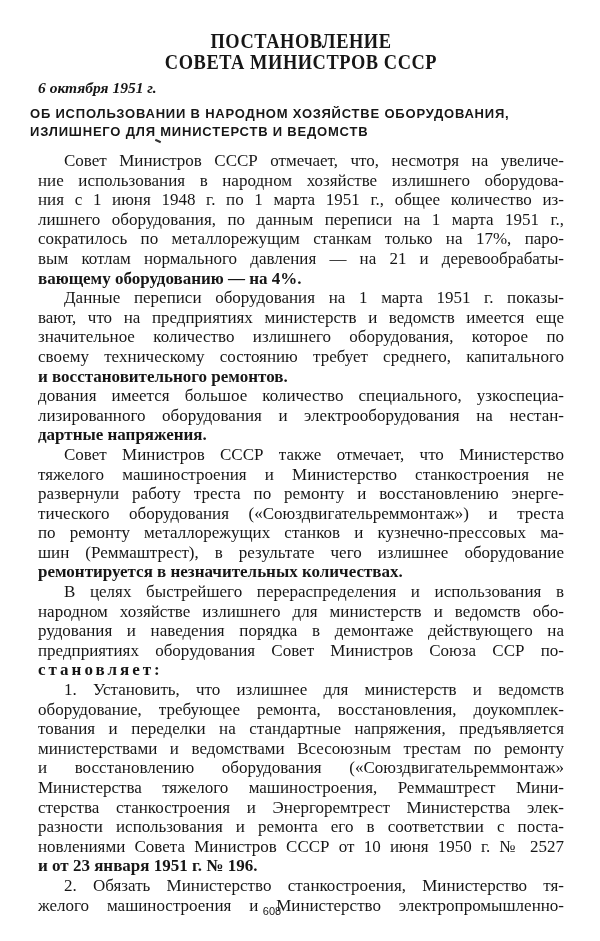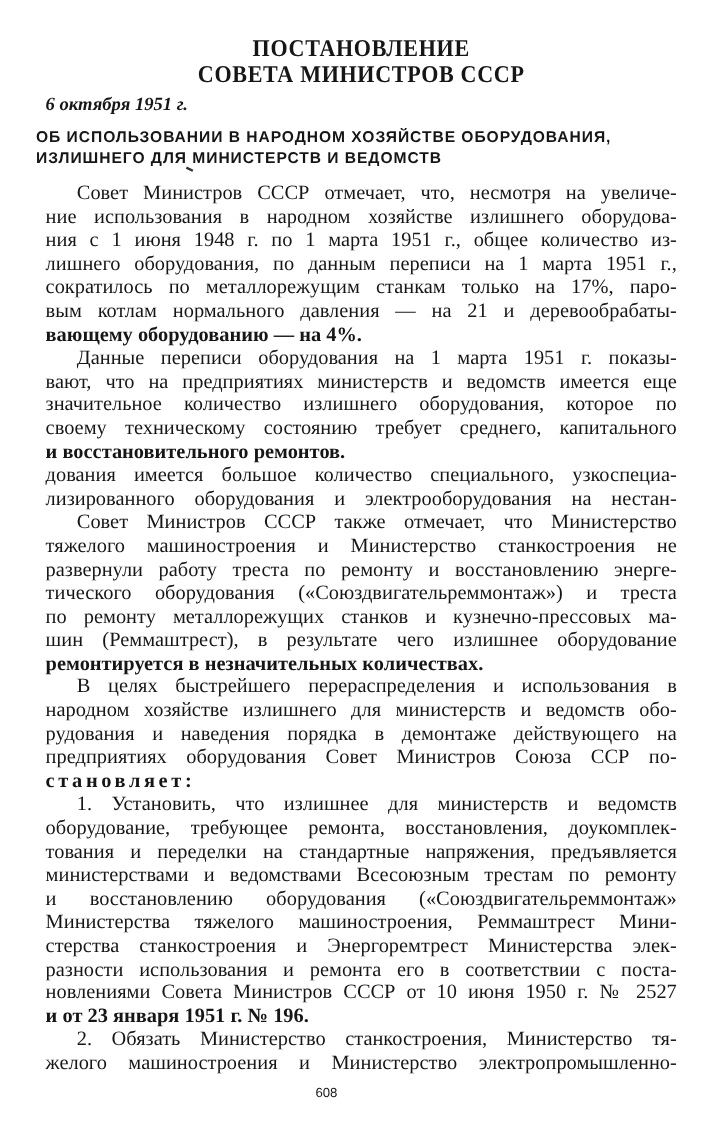--- a/index.html
+++ b/index.html
@@ -118,20 +118,21 @@
       <span class="line indent">Данные переписи оборудования на 1 марта 1951 г. показы-</span>
       <span class="line">вают, что на предприятиях министерств и ведомств имеется еще</span>
       <span class="line">значительное количество излишнего оборудования, которое по</span>
       <span class="line">своему техническому состоянию требует среднего, капитального</span>
       <span class="line last">и восстановительного ремонтов.</span>
     </div>
 
     <div class="para">
       <span class="line">дования имеется большое количество специального, узкоспециа-</span>
       <span class="line">лизированного оборудования и электрооборудования на нестан-</span>
+      <span class="line last">дартные напряжения.</span>
     </div>
 
     <div class="para">
       <span class="line indent">Совет Министров СССР также отмечает, что Министерство</span>
       <span class="line">тяжелого машиностроения и Министерство станкостроения не</span>
       <span class="line">развернули работу треста по ремонту и восстановлению энерге-</span>
       <span class="line">тического оборудования («Союздвигательреммонтаж») и треста</span>
       <span class="line">по ремонту металлорежущих станков и кузнечно-прессовых ма-</span>
       <span class="line">шин (Реммаштрест), в результате чего излишнее оборудование</span>
       <span class="line last">ремонтируется в незначительных количествах.</span>

